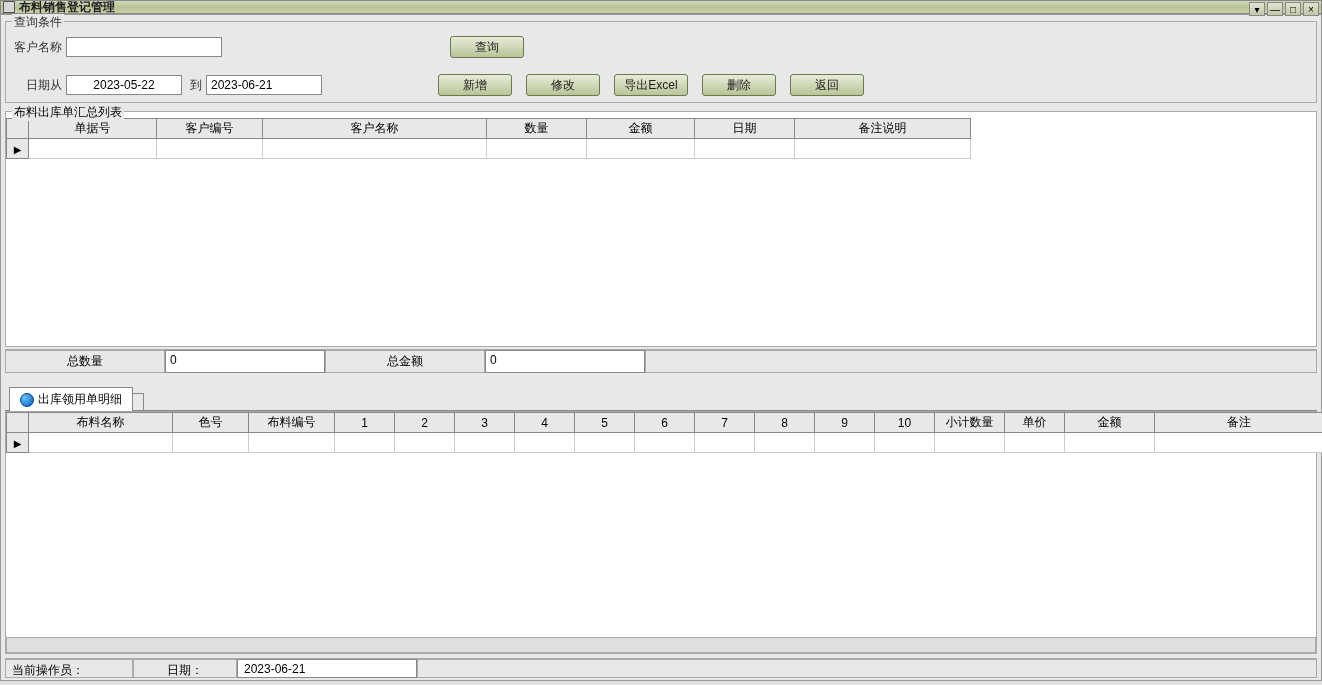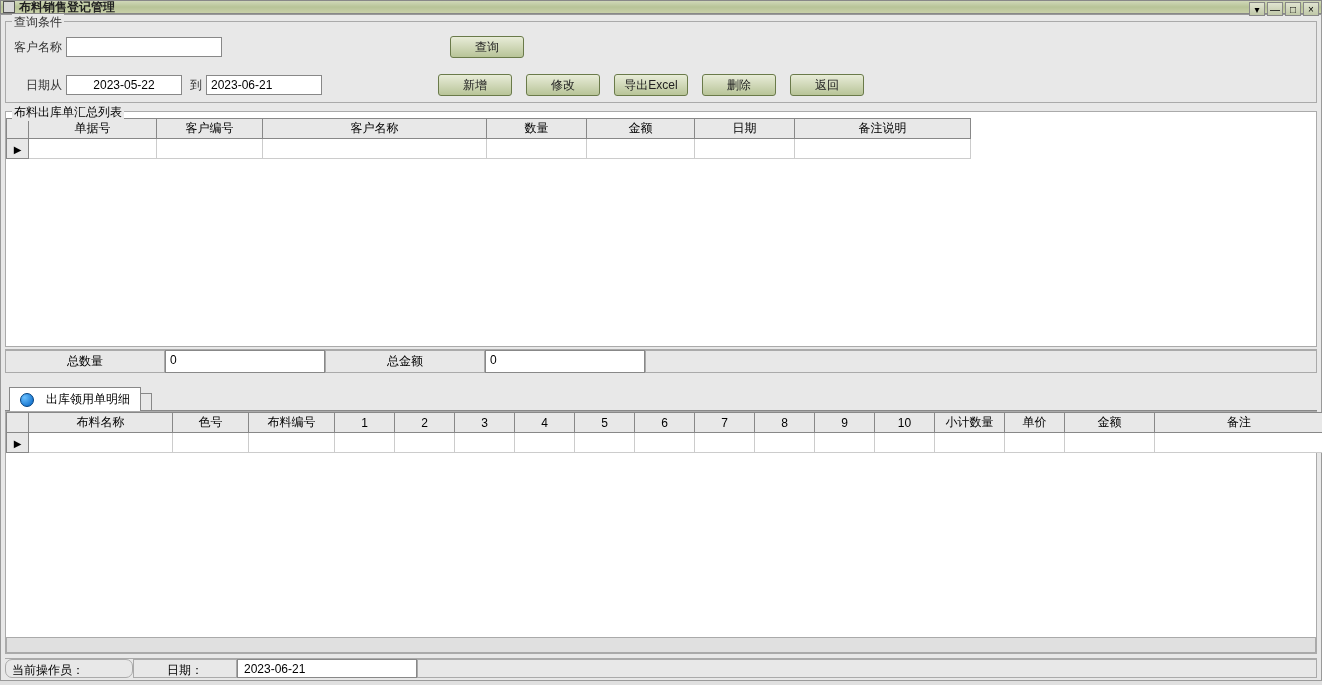--- a/index.html
+++ b/index.html
@@ -155,21 +155,21 @@
   padding-left: 4px;
   gap: 0;
 }
 .tab {
   border: 1px solid #888;
   border-bottom: none;
   background: #f0f0f0;
   padding: 3px 10px;
   display: flex;
   align-items: center;
-  gap: 12px;
+  gap: 4px;
   position: relative;
   top: 1px;
 }
 .tab.active { background: #fff; }
 .tab-placeholder {
   border: 1px solid #888;
   border-bottom: none;
   width: 12px;
   height: 18px;
   position: relative;
@@ -374,19 +374,19 @@
             <td></td>
             <td></td>
       </tr>
     </tbody>
       </table>
     <div class="grid-body"></div>
     <div class="scrollbar-stub"></div>
   </div>
 
   <div class="statusbar" style="margin:2px 4px 2px 4px;">
-    <div class="status-cell" style="width:128px;border-radius:7px;">当前操作员：</div>
+    <div class="status-cell" style="width:128px;">当前操作员：</div>
     <div class="status-cell" style="width:104px; text-align:center;">日期：</div>
     <div class="status-value" style="width:180px;">2023-06-21</div>
     <div style="flex:1; border:1px solid #aaa;"></div>
   </div>
 
 </div>
 
 </body></html>

